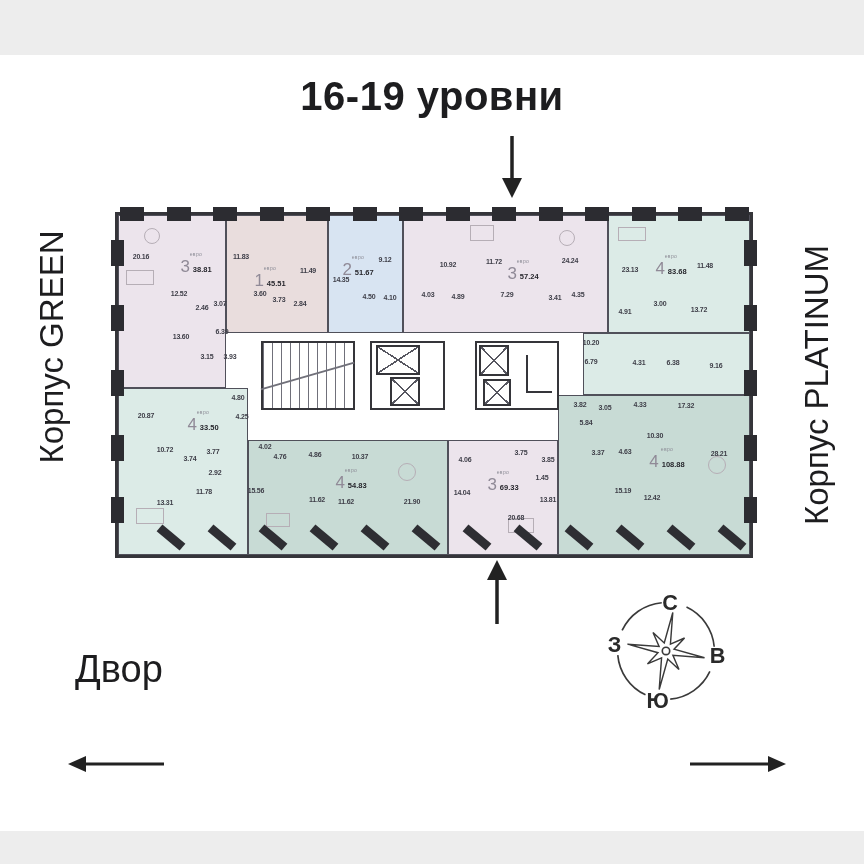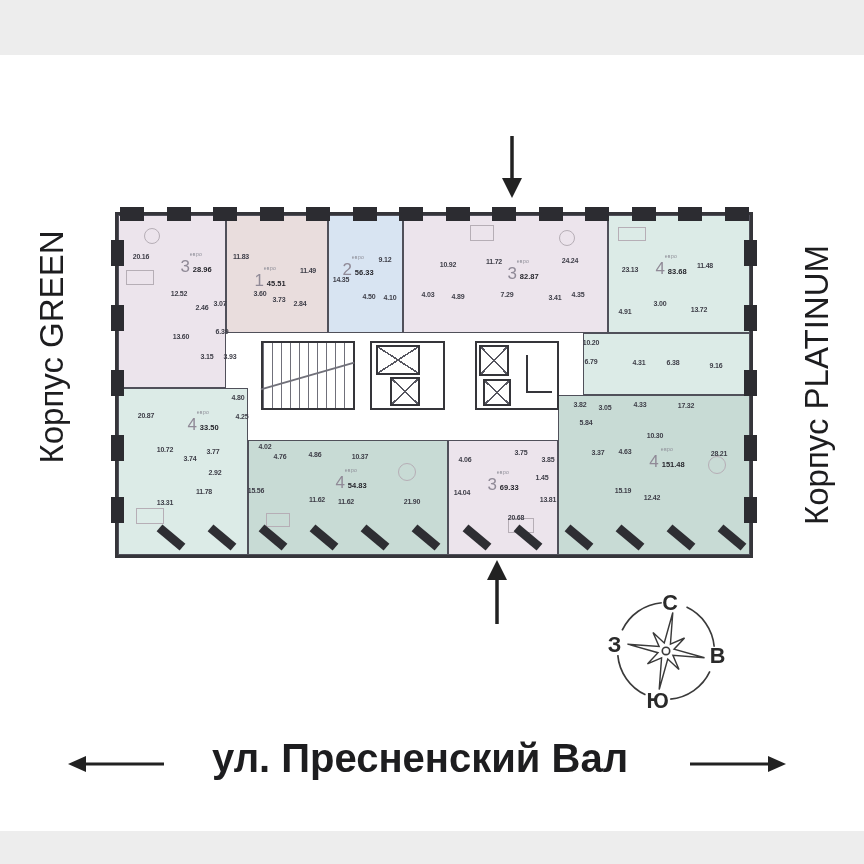--- a/index.html
+++ b/index.html
@@ -53,20 +53,21 @@
   #compass{position:absolute;left:604px;top:584px;}
   .street-arrow{position:absolute;top:752px;}
 </style>
 </head>
 <body>
 <div id="canvas">
 
   <div class="gray-bar" id="bar-top"></div>
   <div class="gray-bar" id="bar-bottom"></div>
 
+  <div class="page-title">16-19 уровни</div>
 
   <svg class="arrow-svg" style="left:494px;top:134px" width="36" height="66" viewBox="0 0 36 66">
     <line x1="18" y1="2" x2="18" y2="50" stroke="#222" stroke-width="3.5"></line>
     <path d="M8 44 L18 64 L28 44 Z" fill="#222"></path>
   </svg>
 
   <div class="side-label" id="label-green">Корпус GREEN</div>
   <div class="side-label" id="label-platinum">Корпус PLATINUM</div>
 
   <div id="plan">
@@ -87,21 +88,21 @@
       <div class="apt-area" style="left: 490px; top: 0px; width: 142px; height: 118px; background: rgb(220, 235, 231);"></div>
       <div class="apt-area" style="left: 465px; top: 118px; width: 167px; height: 62px; background: rgb(220, 235, 231);"></div>
       <div class="apt-area" style="left: 0px; top: 173px; width: 130px; height: 167px; background: rgb(220, 235, 231);"></div>
       <div class="apt-area" style="left: 130px; top: 225px; width: 200px; height: 115px; background: rgb(200, 219, 213);"></div>
       <div class="apt-area" style="left: 330px; top: 225px; width: 110px; height: 115px; background: rgb(236, 228, 236);"></div>
       <div class="apt-area" style="left: 440px; top: 180px; width: 192px; height: 160px; background: rgb(200, 219, 213);"></div>
       <div class="apt-label" style="left: 78px; top: 48px;">
         <div class="cat">евро</div>
         <div class="row">
           <span class="digit">3</span>
-          <span class="area">28.96</span>
+          <span class="area">38.81</span>
         </div>
       </div>
       <div class="room-label" style="left: 23px; top: 41px;">20.16</div>
       <div class="room-label" style="left: 61px; top: 78px;">12.52</div>
       <div class="room-label" style="left: 84px; top: 92px;">2.46</div>
       <div class="room-label" style="left: 102px; top: 88px;">3.07</div>
       <div class="room-label" style="left: 63px; top: 121px;">13.60</div>
       <div class="room-label" style="left: 104px; top: 116px;">6.39</div>
       <div class="room-label" style="left: 89px; top: 141px;">3.15</div>
       <div class="room-label" style="left: 112px; top: 141px;">3.93</div>
@@ -114,32 +115,32 @@
       </div>
       <div class="room-label" style="left: 123px; top: 41px;">11.83</div>
       <div class="room-label" style="left: 190px; top: 55px;">11.49</div>
       <div class="room-label" style="left: 142px; top: 78px;">3.60</div>
       <div class="room-label" style="left: 161px; top: 84px;">3.73</div>
       <div class="room-label" style="left: 182px; top: 88px;">2.84</div>
       <div class="apt-label" style="left: 240px; top: 51px;">
         <div class="cat">евро</div>
         <div class="row">
           <span class="digit">2</span>
-          <span class="area">56.33</span>
+          <span class="area">51.67</span>
         </div>
       </div>
       <div class="room-label" style="left: 267px; top: 44px;">9.12</div>
       <div class="room-label" style="left: 223px; top: 64px;">14.35</div>
       <div class="room-label" style="left: 251px; top: 81px;">4.50</div>
       <div class="room-label" style="left: 272px; top: 82px;">4.10</div>
       <div class="apt-label" style="left: 405px; top: 55px;">
         <div class="cat">евро</div>
         <div class="row">
           <span class="digit">3</span>
-          <span class="area">82.87</span>
+          <span class="area">57.24</span>
         </div>
       </div>
       <div class="room-label" style="left: 330px; top: 49px;">10.92</div>
       <div class="room-label" style="left: 376px; top: 46px;">11.72</div>
       <div class="room-label" style="left: 310px; top: 79px;">4.03</div>
       <div class="room-label" style="left: 340px; top: 81px;">4.89</div>
       <div class="room-label" style="left: 389px; top: 79px;">7.29</div>
       <div class="room-label" style="left: 452px; top: 45px;">24.24</div>
       <div class="room-label" style="left: 437px; top: 82px;">3.41</div>
       <div class="room-label" style="left: 460px; top: 79px;">4.35</div>
@@ -202,21 +203,21 @@
       <div class="room-label" style="left: 403px; top: 237px;">3.75</div>
       <div class="room-label" style="left: 430px; top: 244px;">3.85</div>
       <div class="room-label" style="left: 424px; top: 262px;">1.45</div>
       <div class="room-label" style="left: 344px; top: 277px;">14.04</div>
       <div class="room-label" style="left: 430px; top: 284px;">13.81</div>
       <div class="room-label" style="left: 398px; top: 302px;">20.68</div>
       <div class="apt-label" style="left: 549px; top: 243px;">
         <div class="cat">евро</div>
         <div class="row">
           <span class="digit">4</span>
-          <span class="area">151.48</span>
+          <span class="area">108.88</span>
         </div>
       </div>
       <div class="room-label" style="left: 462px; top: 189px;">3.82</div>
       <div class="room-label" style="left: 487px; top: 192px;">3.05</div>
       <div class="room-label" style="left: 522px; top: 189px;">4.33</div>
       <div class="room-label" style="left: 568px; top: 190px;">17.32</div>
       <div class="room-label" style="left: 468px; top: 207px;">5.84</div>
       <div class="room-label" style="left: 537px; top: 220px;">10.30</div>
       <div class="room-label" style="left: 480px; top: 237px;">3.37</div>
       <div class="room-label" style="left: 507px; top: 236px;">4.63</div>
@@ -269,39 +270,39 @@
       <div class="furn" style="left: 390px; top: 303px; width: 24px; height: 13px;"></div>
       <div class="furn" style="left: 18px; top: 293px; width: 26px; height: 14px;"></div>
       <div class="furn" style="left: 148px; top: 298px; width: 22px; height: 12px;"></div>
     </div>
 
   <svg class="arrow-svg" style="left:479px;top:558px" width="36" height="68" viewBox="0 0 36 68">
     <line x1="18" y1="66" x2="18" y2="18" stroke="#222" stroke-width="3.5"></line>
     <path d="M8 22 L18 2 L28 22 Z" fill="#222"></path>
   </svg>
 
+  <div class="big-text" id="courtyard">Двор</div>
 
   <svg id="compass" width="124" height="136" viewBox="0 0 120 132">
     <g stroke="#3a3a3a" stroke-width="1.6" fill="none">
       <path d="M79.9 22.4 A47 47 0 0 1 106.8 60.9"></path>
       <path d="M102.6 84.9 A47 47 0 0 1 64.1 111.8"></path>
       <path d="M40.1 107.6 A47 47 0 0 1 13.2 69.1"></path>
       <path d="M17.4 45.1 A47 47 0 0 1 55.9 18.2"></path>
       <polygon stroke-width="1.4" points="66.6,27.6 64.3,58.3 78,52.4 67.8,63.3 97.4,71.6 66.7,69.3 72.6,83 61.7,72.8 53.4,102.4 55.7,71.7 42,77.6 52.2,66.7 22.6,58.4 53.3,60.7 47.4,47 58.3,57.2"></polygon>
       <circle cx="60" cy="65" r="3.6" fill="#fff"></circle>
     </g>
     <g font-family="Liberation Sans, sans-serif" font-size="21" font-weight="600" fill="#2a2a2a" text-anchor="middle">
       <text x="64" y="25">С</text>
       <text x="110" y="77">В</text>
       <text x="52" y="120">Ю</text>
       <text x="10" y="66">З</text>
     </g>
   </svg>
 
-  <div class="big-text" id="street">ул. Пресненский Вал</div>
   <svg class="street-arrow" style="left:68px" width="96" height="24" viewBox="0 0 96 24">
     <line x1="96" y1="12" x2="12" y2="12" stroke="#222" stroke-width="3"></line>
     <path d="M18 4 L0 12 L18 20 Z" fill="#222"></path>
   </svg>
   <svg class="street-arrow" style="left:690px" width="96" height="24" viewBox="0 0 96 24">
     <line x1="0" y1="12" x2="84" y2="12" stroke="#222" stroke-width="3"></line>
     <path d="M78 4 L96 12 L78 20 Z" fill="#222"></path>
   </svg>
 
 </div>

